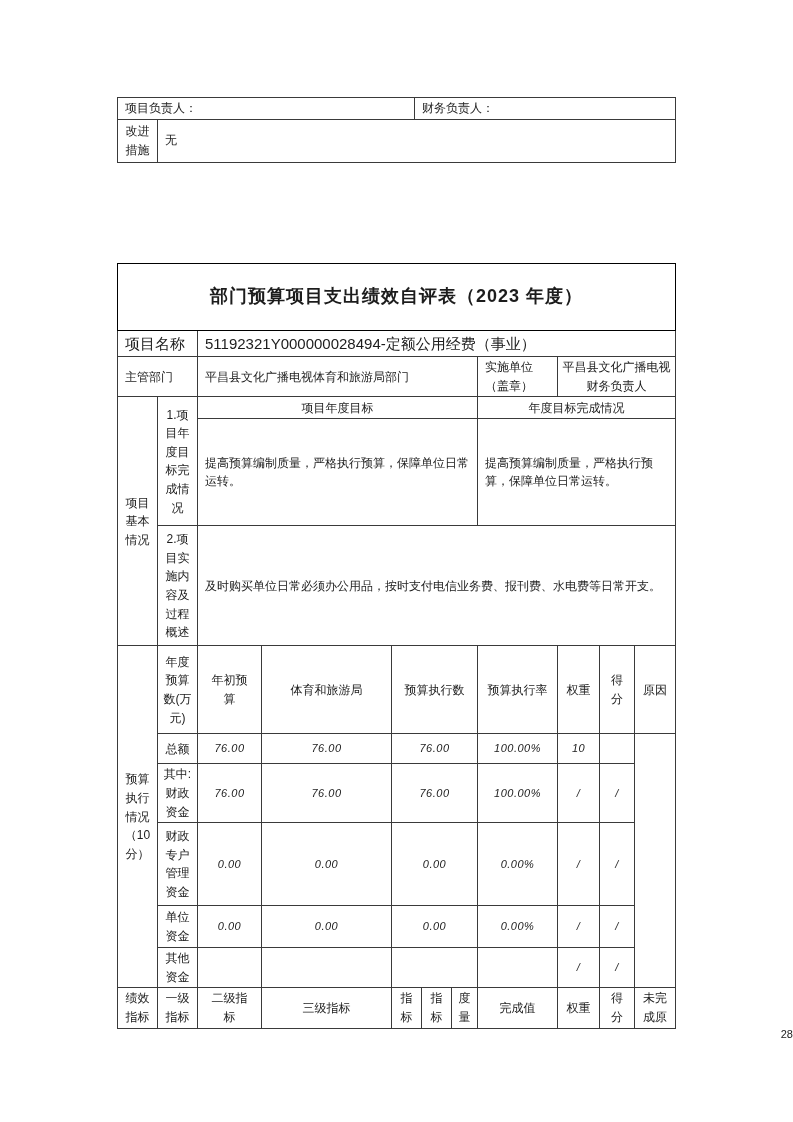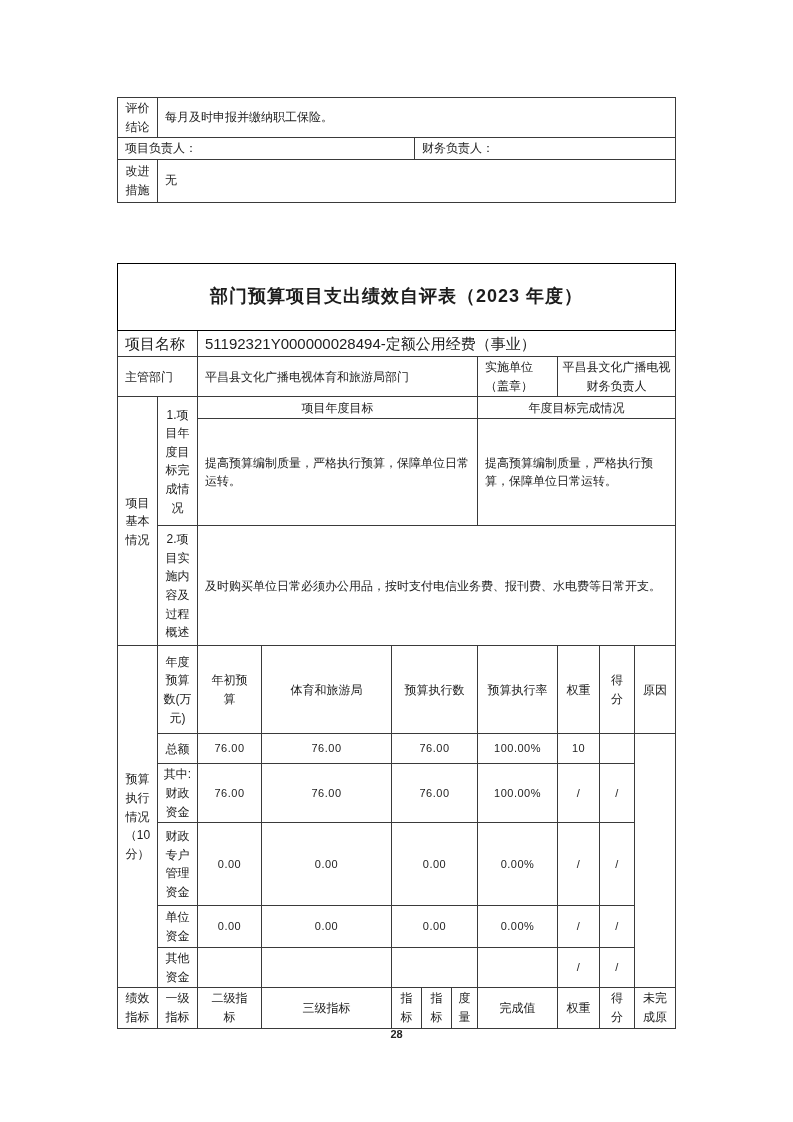--- a/index.html
+++ b/index.html
@@ -27,45 +27,40 @@
   .c{text-align:center;}
   .txt{text-align:left;padding-left:7px;padding-right:5px;}
   .title-cell{
     text-align:center;
     font-weight:bold;
     font-size:18px;
     letter-spacing:1px;
     border:1px solid #000000;
   }
   .sm{font-size:15px;}
-  .num{font-size:11px;letter-spacing:0.5px;}
+  .num{font-size:11px;letter-spacing:0.5px;font-style:italic;}
   .pagenum{
     position:absolute;
     left:0;top:1028px;width:793px;
-    text-align:center;
-    font-size:11px;color:#222;font-weight:bold;
+    text-align:right;
+    font-size:11px;color:#222;
   }
 </style>
 </head>
 <body>
 
 <div class="page">
 
   <table class="t1">
     <colgroup>
         <col style="width:40px">
         <col style="width:257px">
         <col style="width:261px">
       </colgroup>
     <tbody>
-      <tr style="height:40px">
-        <td class="c">评价
-结论</td>
-        <td class="txt" colspan="2">每月及时申报并缴纳职工保险。</td>
-      </tr>
       <tr style="height:19px">
         <td class="txt" colspan="2">项目负责人：</td>
         <td class="txt">财务负责人：</td>
       </tr>
       <tr style="height:43px">
         <td class="c">改进
 措施</td>
         <td class="txt" colspan="2">无</td>
       </tr>
     </tbody>

